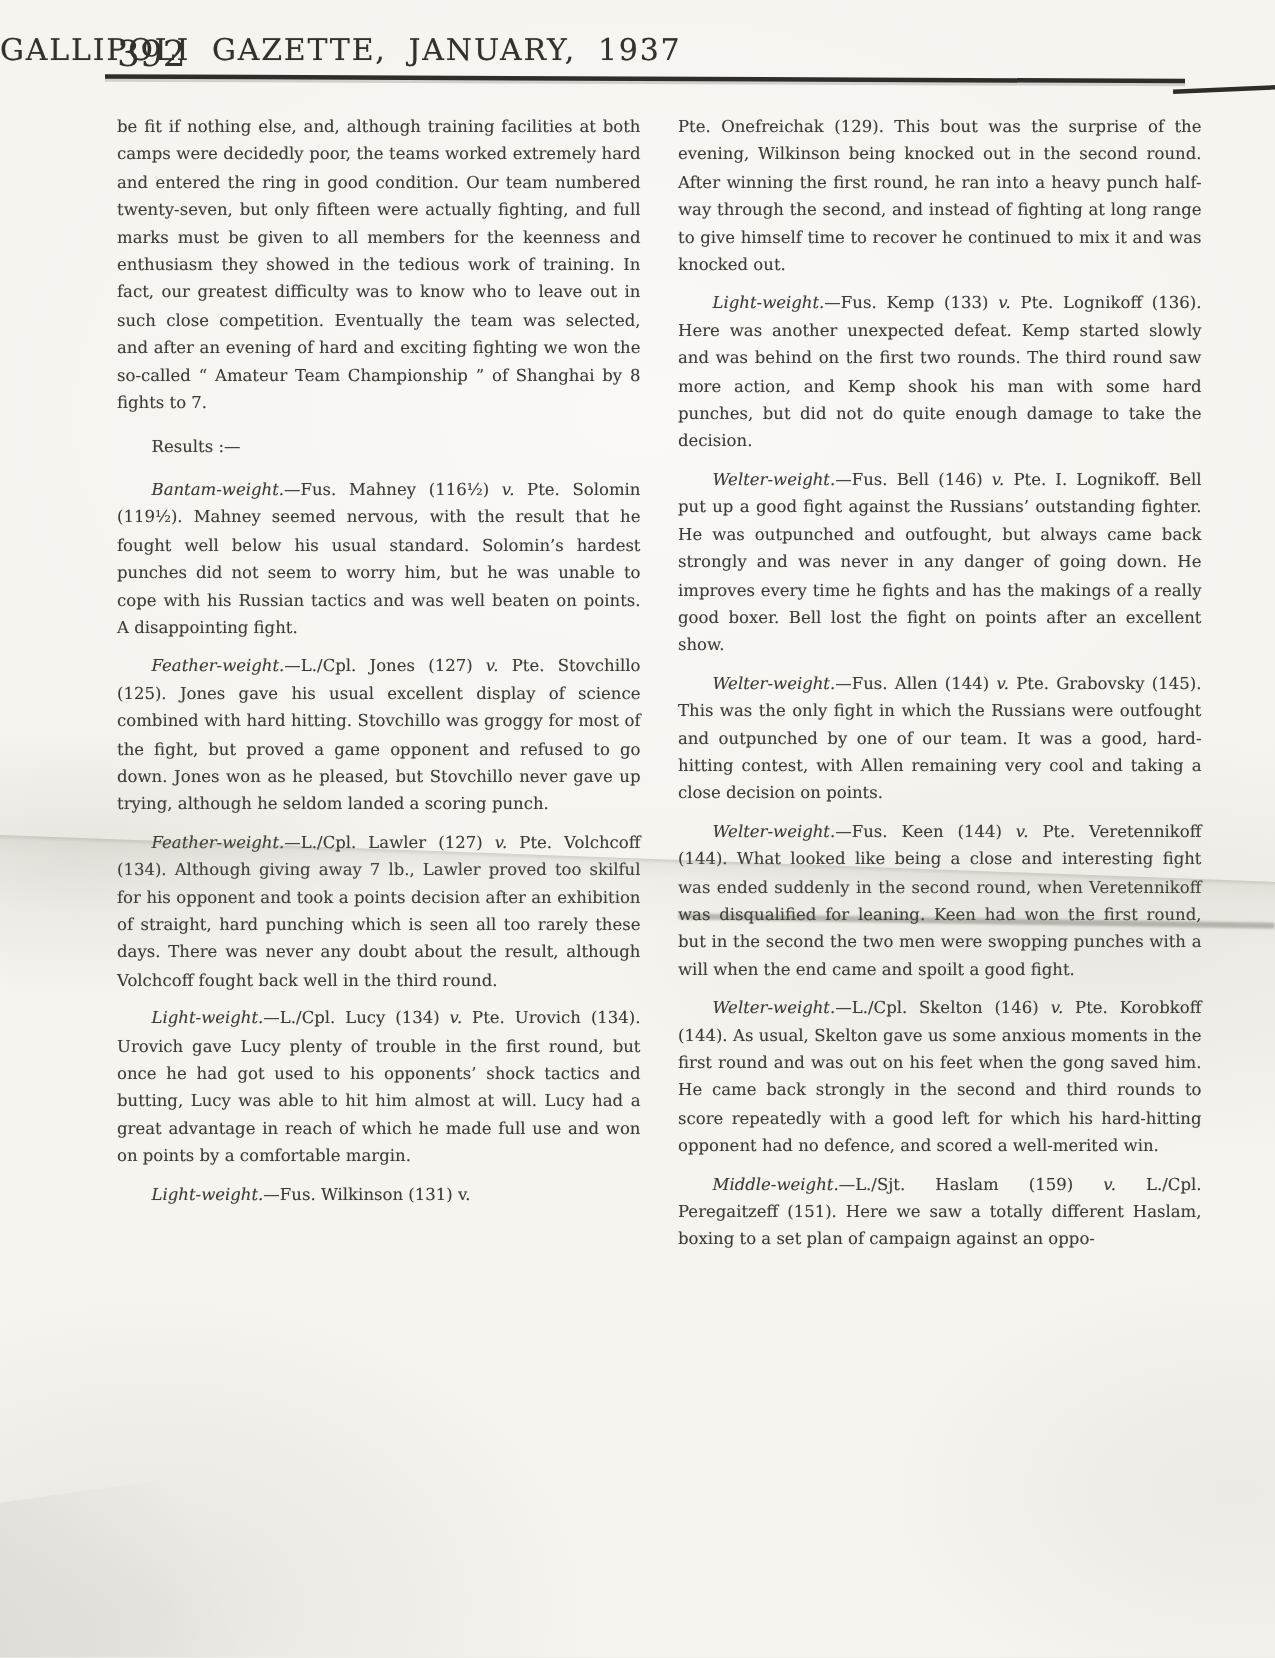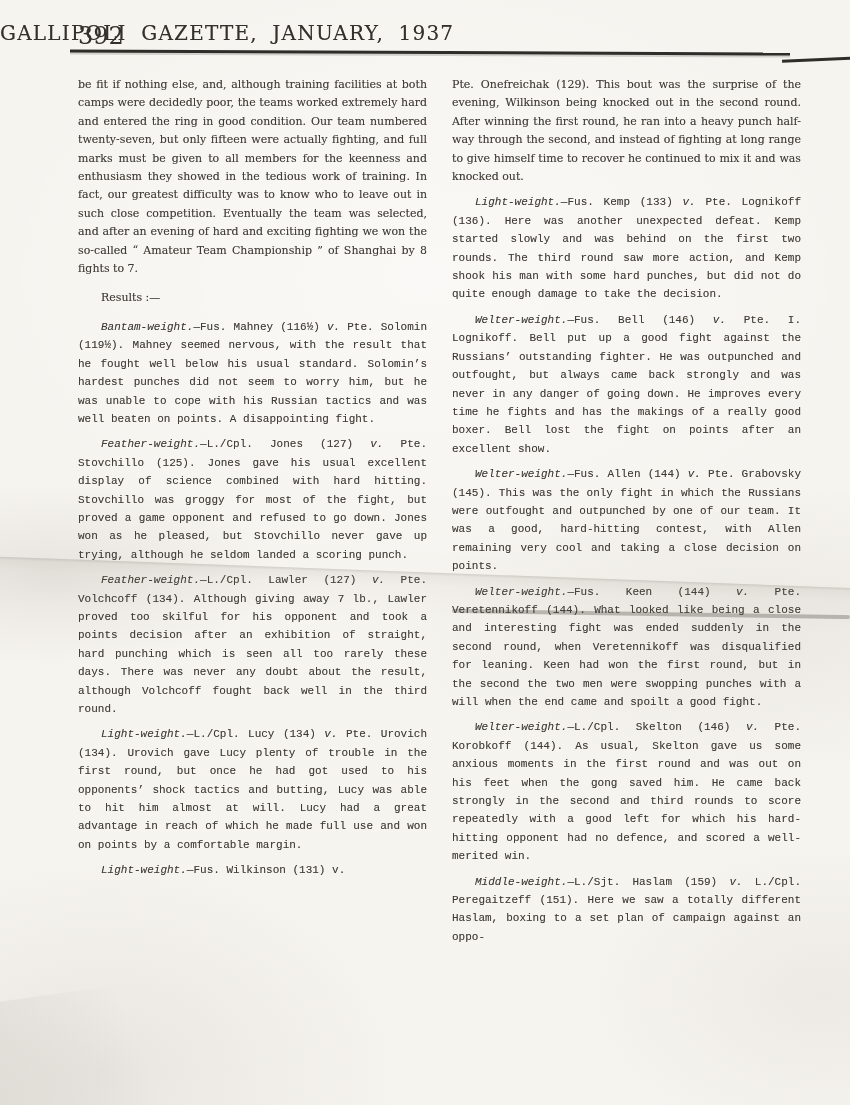--- a/index.html
+++ b/index.html
@@ -51,21 +51,21 @@
   .col {
     position: absolute; top: 76px; width: 349px;
     text-align: justify;
     font-size: 11px; line-height: 18.4px;
     text-shadow: 0 0 0.5px rgba(63,60,54,0.38);
   }
   #col-left  { left: 78px; }
   #col-right { left: 452px; }
 
   p.para { margin-bottom: 7px; }
-  p.entry { text-indent: 23px; font-family: Liberation Mono, monospace; }
+  p.entry { text-indent: 23px; }
   p.results { text-indent: 23px; margin-top: 11px; margin-bottom: 10px; }
   i.lead { font-style: italic; }
   i.v { font-style: italic; }
 
   
   .crease-main {
     position: absolute; left: -20px; top: 556px; width: 900px; height: 48px;
     transform: rotate(2.1deg); transform-origin: left center;
     pointer-events: none;
     background: linear-gradient(180deg,

